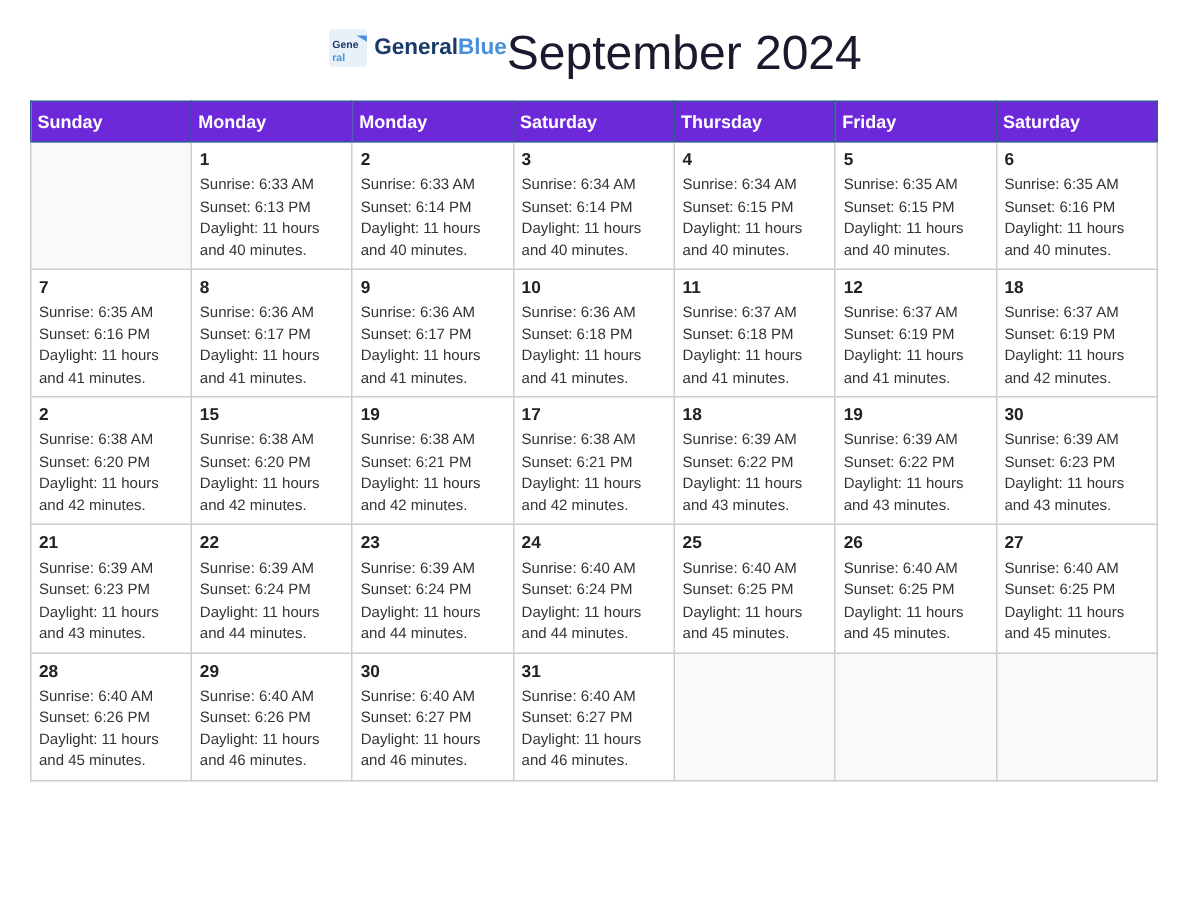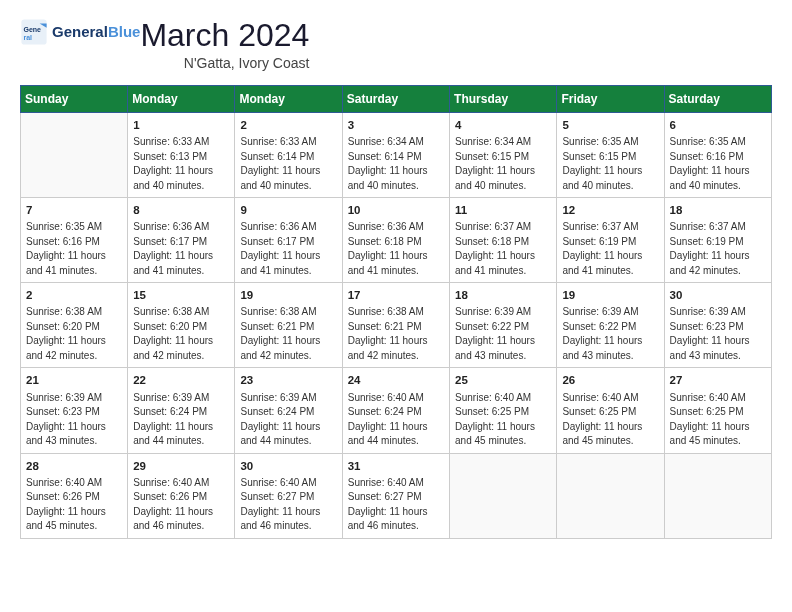--- a/index.html
+++ b/index.html
@@ -9,21 +9,21 @@
       width: 792px;
       height: 612px;
       overflow: hidden;
     }
     .container {
       width: 792px;
       padding: 18px 20px 10px 20px;
     }
     .header {
       display: flex;
-      justify-content: flex-start;
+      justify-content: center;
       align-items: flex-start;
       margin-bottom: 14px;
     }
     .logo {
       display: flex;
       align-items: center;
       gap: 4px;
     }
     .logo-icon {
       width: 28px;
@@ -42,21 +42,21 @@
       font-size: 14px;
       color: #444;
       margin-top: 2px;
     }
     .calendar {
       width: 100%;
       border-collapse: collapse;
       font-size: 10.5px;
     }
     .calendar th {
-      background: #15803d;
+      background: #6d28d9;
       color: #fff;
       padding: 6px 4px;
       text-align: left;
       font-weight: 600;
       font-size: 12px;
       border: 1px solid #2e5a94;
     }
     .calendar td {
       vertical-align: top;
       border: 1px solid #ccc;
@@ -94,22 +94,21 @@
         <text x="5" y="32" font-size="10" font-weight="bold" fill="#4a90d9" font-family="Arial">ral</text>
         <polygon points="28,8 38,14 38,8" fill="#4a90d9"></polygon>
       </svg>
       <div>
         <div style="font-size:15px;font-weight:bold;color:#1a3a6a;line-height:1.1;">
           <span style="color:#1a3a6a;">General</span><span style="color:#4a90d9;">Blue</span>
         </div>
       </div>
     </div>
     <div class="title-block">
-      <div class="month-year">March 2024</div>
-      <div class="location">N'Gatta, Ivory Coast</div>
+      <div class="month-year">September 2024</div>
     </div>
   </div>
 
   <table class="calendar">
     <thead>
       <tr>
         <th>Sunday</th>
         <th>Monday</th>
         <th>Monday</th>
         <th>Saturday</th>

